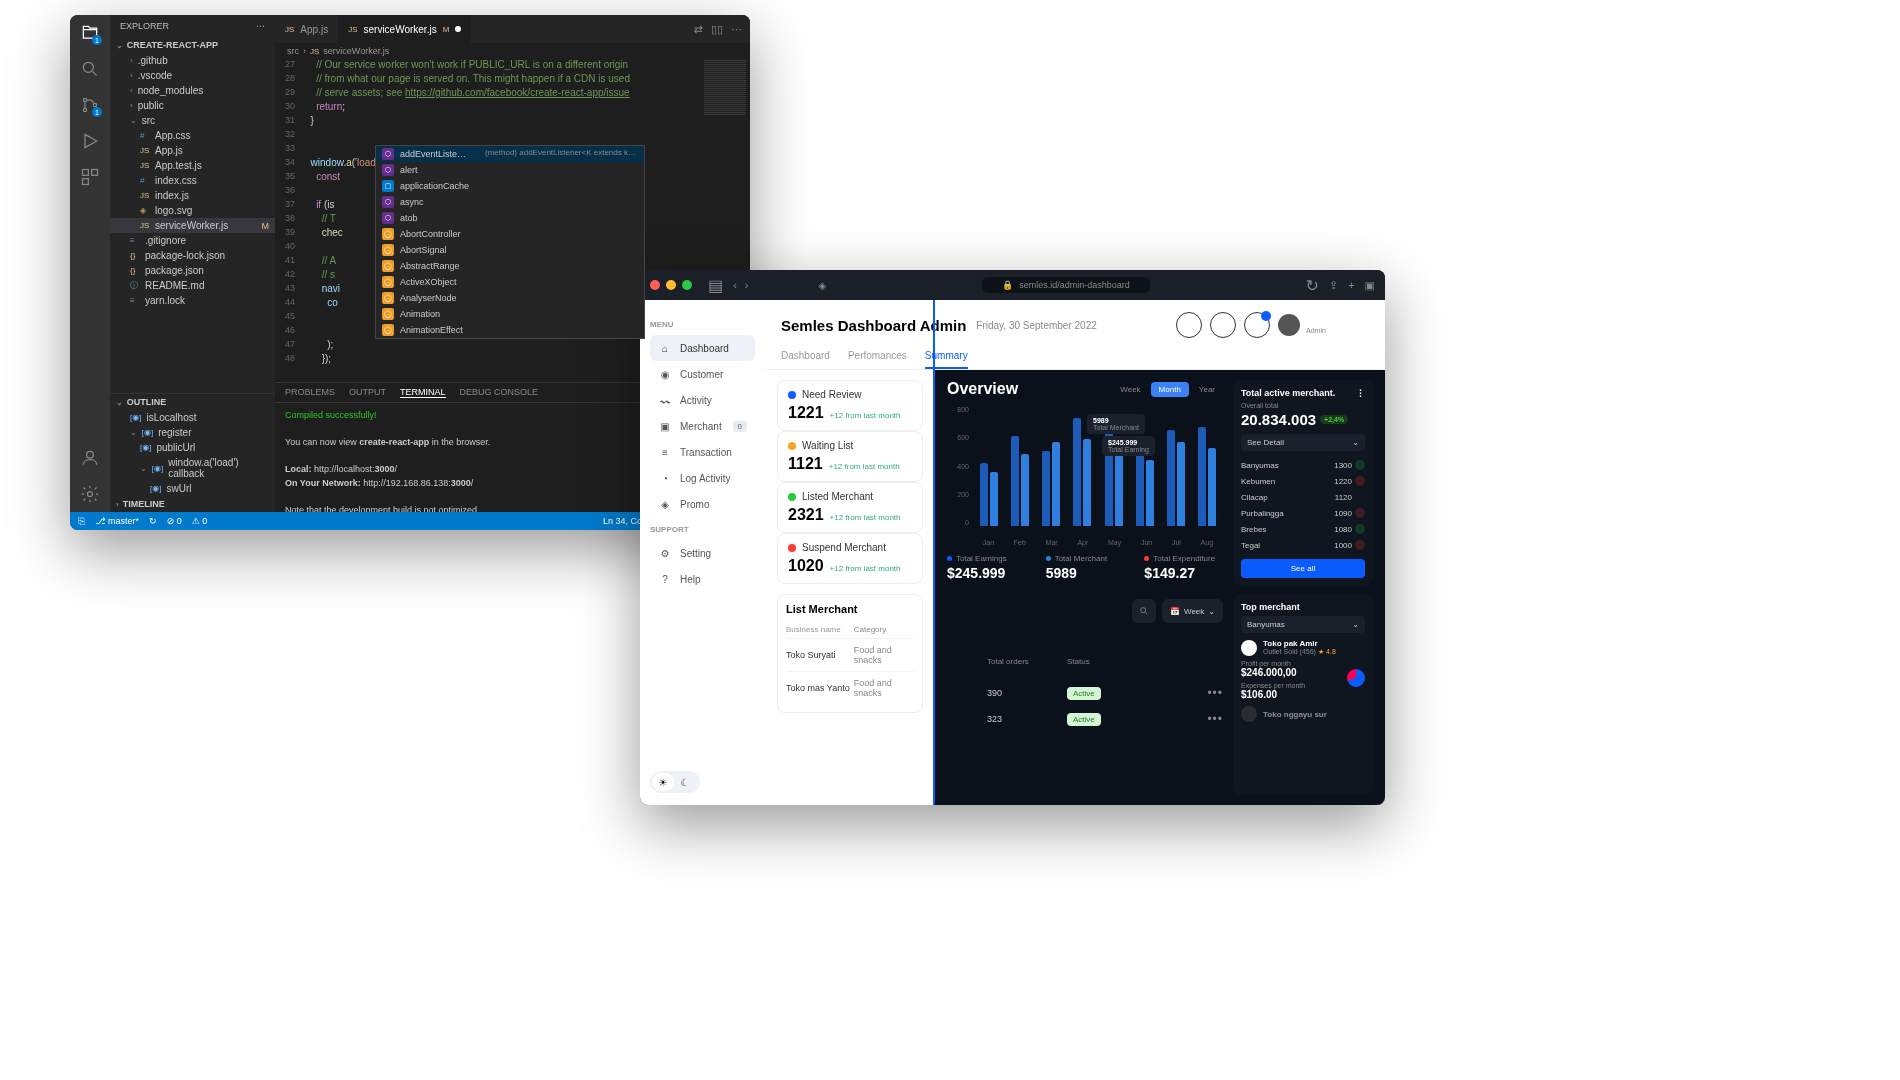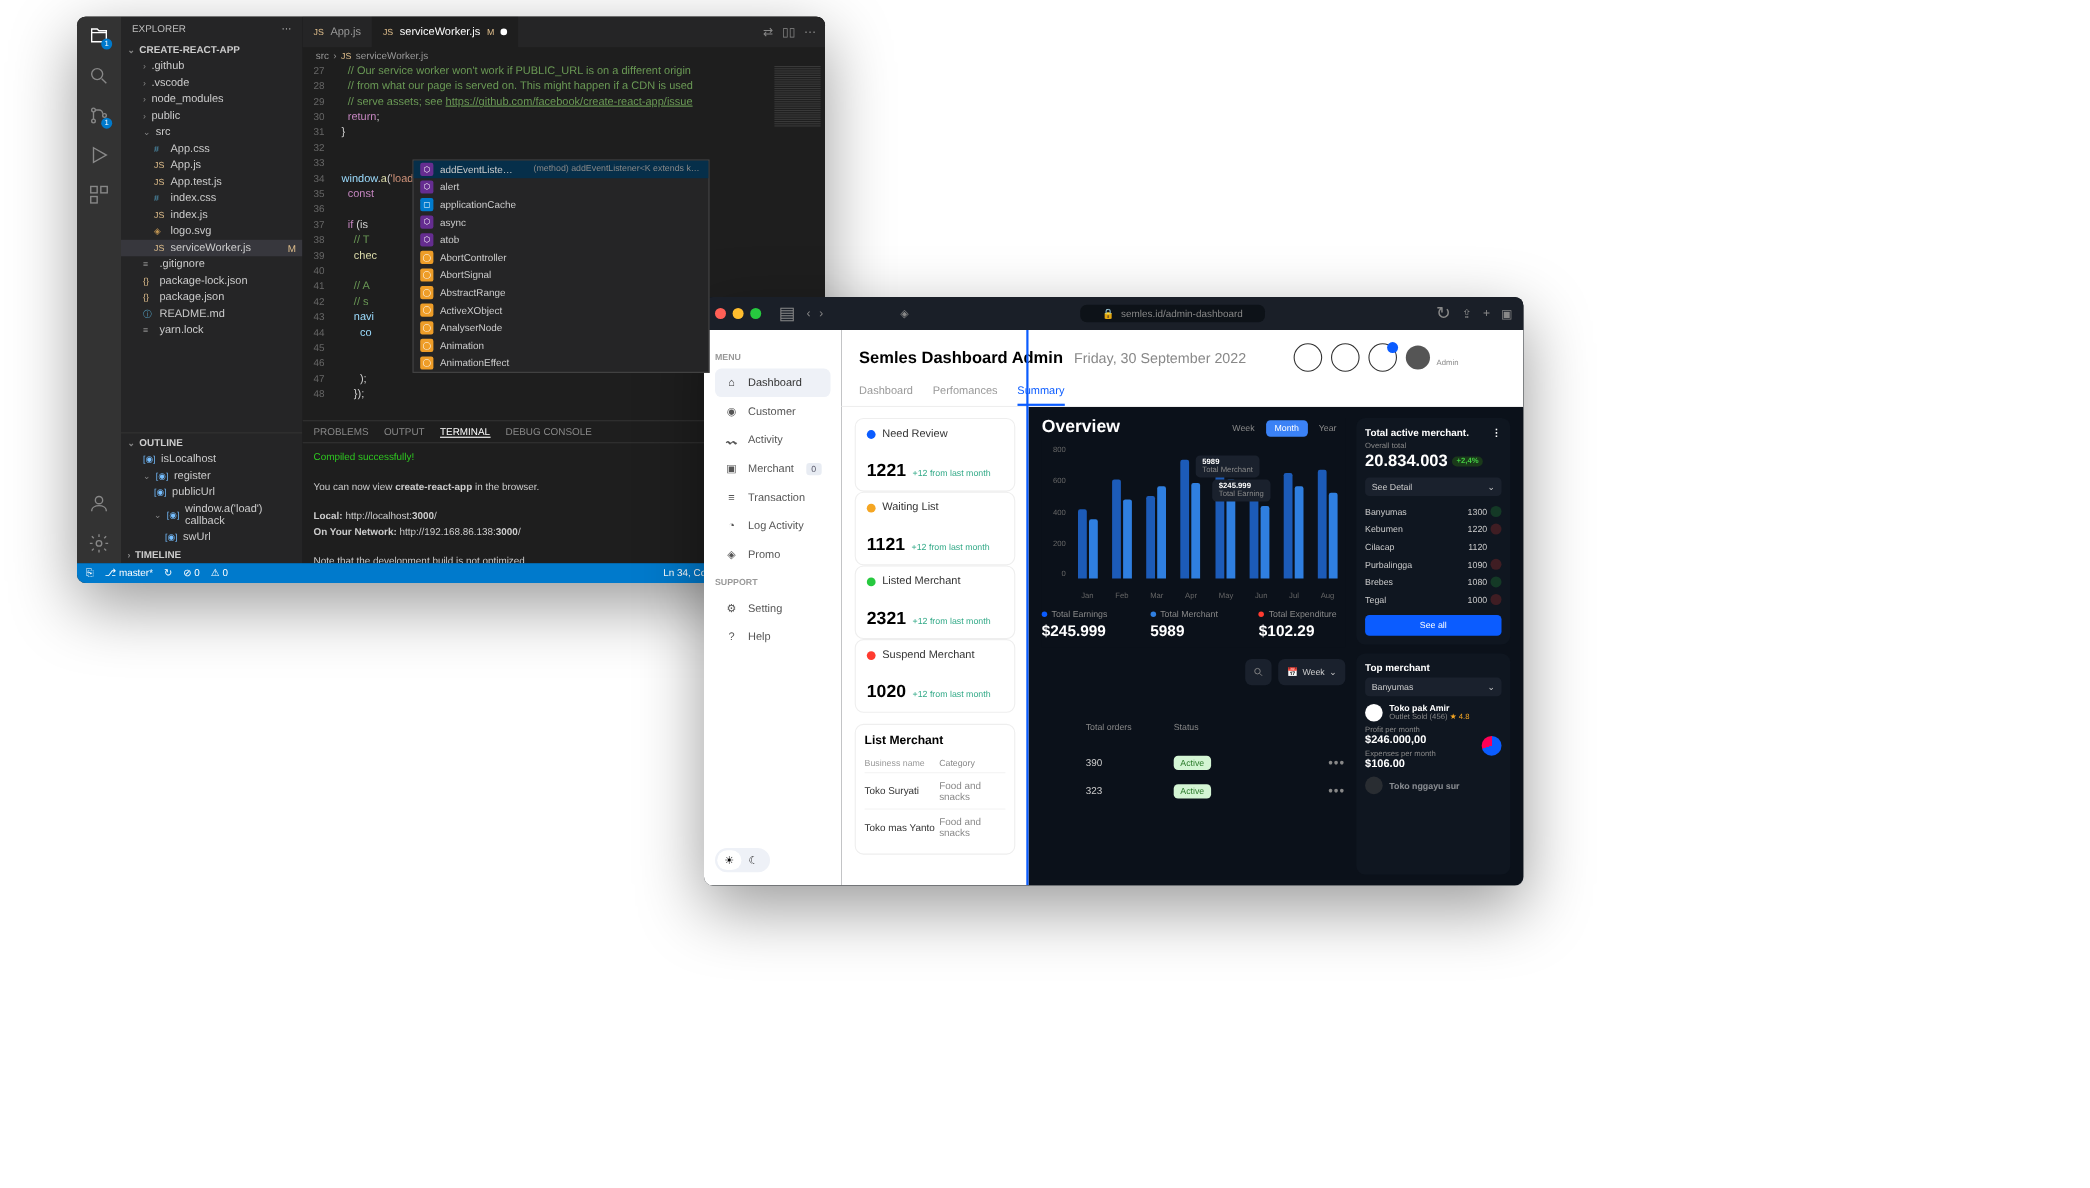--- a/index.html
+++ b/index.html
@@ -73,35 +73,35 @@
 .dash-menu-item .icon { width: 14px; height: 14px; display: flex; align-items: center; justify-content: center; }
 .dash-menu-badge { margin-left: auto; background: #e8ecf3; color: #556; font-size: 8px; padding: 1px 5px; border-radius: 3px; }
 .dash-theme-toggle { margin-top: auto; display: flex; background: #eef1f7; border-radius: 12px; padding: 2px; width: 50px; }
 .dash-theme-toggle span { width: 22px; height: 18px; display: flex; align-items: center; justify-content: center; border-radius: 10px; font-size: 10px; }
 .dash-theme-toggle span.active { background: #fff; }
 .dash-main { flex: 1; background: #fff; display: flex; flex-direction: column; position: relative; }
 .dash-blue-line { position: absolute; left: 168px; top: 0; bottom: 0; width: 2px; background: #0b5cff; z-index: 5; }
 .dash-header { padding: 12px 16px 4px; }
 .dash-title-row { display: flex; align-items: center; gap: 10px; }
 .dash-title { font-size: 15px; font-weight: 700; }
-.dash-date { font-size: 13px; color: #888; }
+.dash-date { font-size: 10px; color: #888; }
 .dash-header-icons { margin-left: auto; display: flex; gap: 8px; align-items: center; }
 .dash-header-icon { width: 26px; height: 26px; border-radius: 50%; border: 1px solid #333; display: flex; align-items: center; justify-content: center; font-size: 11px; color: #fff; position: relative; }
 .dash-header-icon .nbadge { position: absolute; top: -2px; right: -2px; width: 10px; height: 10px; background: #0b5cff; border-radius: 50%; }
 .dash-user { display: flex; align-items: center; gap: 6px; color: #fff; font-size: 9px; }
 .dash-avatar { width: 22px; height: 22px; border-radius: 50%; background: #555; }
 .dash-tabs { display: flex; gap: 18px; padding: 8px 16px 0; font-size: 10px; color: #999; border-bottom: 1px solid #eee; }
 .dash-tab { padding-bottom: 6px; cursor: pointer; }
 .dash-tab.active { color: #0b5cff; border-bottom: 2px solid #0b5cff; }
 .dash-content { flex: 1; display: flex; overflow: hidden; }
 .dash-left { width: 170px; padding: 10px 12px; display: flex; flex-direction: column; gap: 8px; }
 .stat-card { background: #fff; border: 1px solid #eee; border-radius: 8px; padding: 8px 10px; }
 .stat-card-head { display: flex; align-items: center; gap: 6px; font-size: 10px; color: #333; }
 .stat-dot { width: 8px; height: 8px; border-radius: 50%; }
-.stat-value { font-size: 16px; font-weight: 700; margin-top: 20px; display: flex; align-items: baseline; gap: 6px; }
+.stat-value { font-size: 16px; font-weight: 700; margin-top: 4px; display: flex; align-items: baseline; gap: 6px; }
 .stat-delta { font-size: 8px; color: #3a8; font-weight: 400; }
 .list-merchant { border: 1px solid #eee; border-radius: 8px; padding: 8px; margin-top: 2px; }
 .lm-title { font-size: 11px; font-weight: 600; margin-bottom: 6px; }
 .lm-head { display: flex; font-size: 8px; color: #999; padding: 4px 0; }
 .lm-row { display: flex; font-size: 9px; color: #333; padding: 6px 0; align-items: center; border-top: 1px solid #f3f3f3; }
 .lm-c1 { width: 90px; } .lm-c2 { width: 80px; color: #888; }
 .lm-status { background: #d4f5d4; color: #2a7a2a; font-size: 8px; padding: 2px 6px; border-radius: 4px; }
 .lm-more { color: #888; font-size: 12px; letter-spacing: 1px; }
 .dash-dark { flex: 1; background: #0b111a; padding: 10px 12px; display: flex; gap: 10px; }
 .dash-dark-main { flex: 1; display: flex; flex-direction: column; gap: 10px; }
@@ -818,21 +818,21 @@
                       <span class="kpi-dot" style="background:#2f7fe0"></span>
                       <span>Total Merchant</span>
                     </div>
                     <div class="kpi-value">5989</div>
                   </div>
                   <div class="kpi">
                     <div class="kpi-label">
                       <span class="kpi-dot" style="background:#ff3b30"></span>
                       <span>Total Expenditure</span>
                     </div>
-                    <div class="kpi-value">$102.29</div>
+                    <div class="kpi-value">$149.27</div>
                   </div>
                 </div>
             </div>
             <div style="display:flex;align-items:center;">
               <div class="lm-search">
                 <div class="lm-search-icon">
                     <svg width="10" height="10" viewBox="0 0 24 24" fill="none" stroke="currentColor" stroke-width="2">
                       <circle cx="10" cy="10" r="6"></circle>
                       <path d="M15 15l5 5"></path>
                     </svg>

